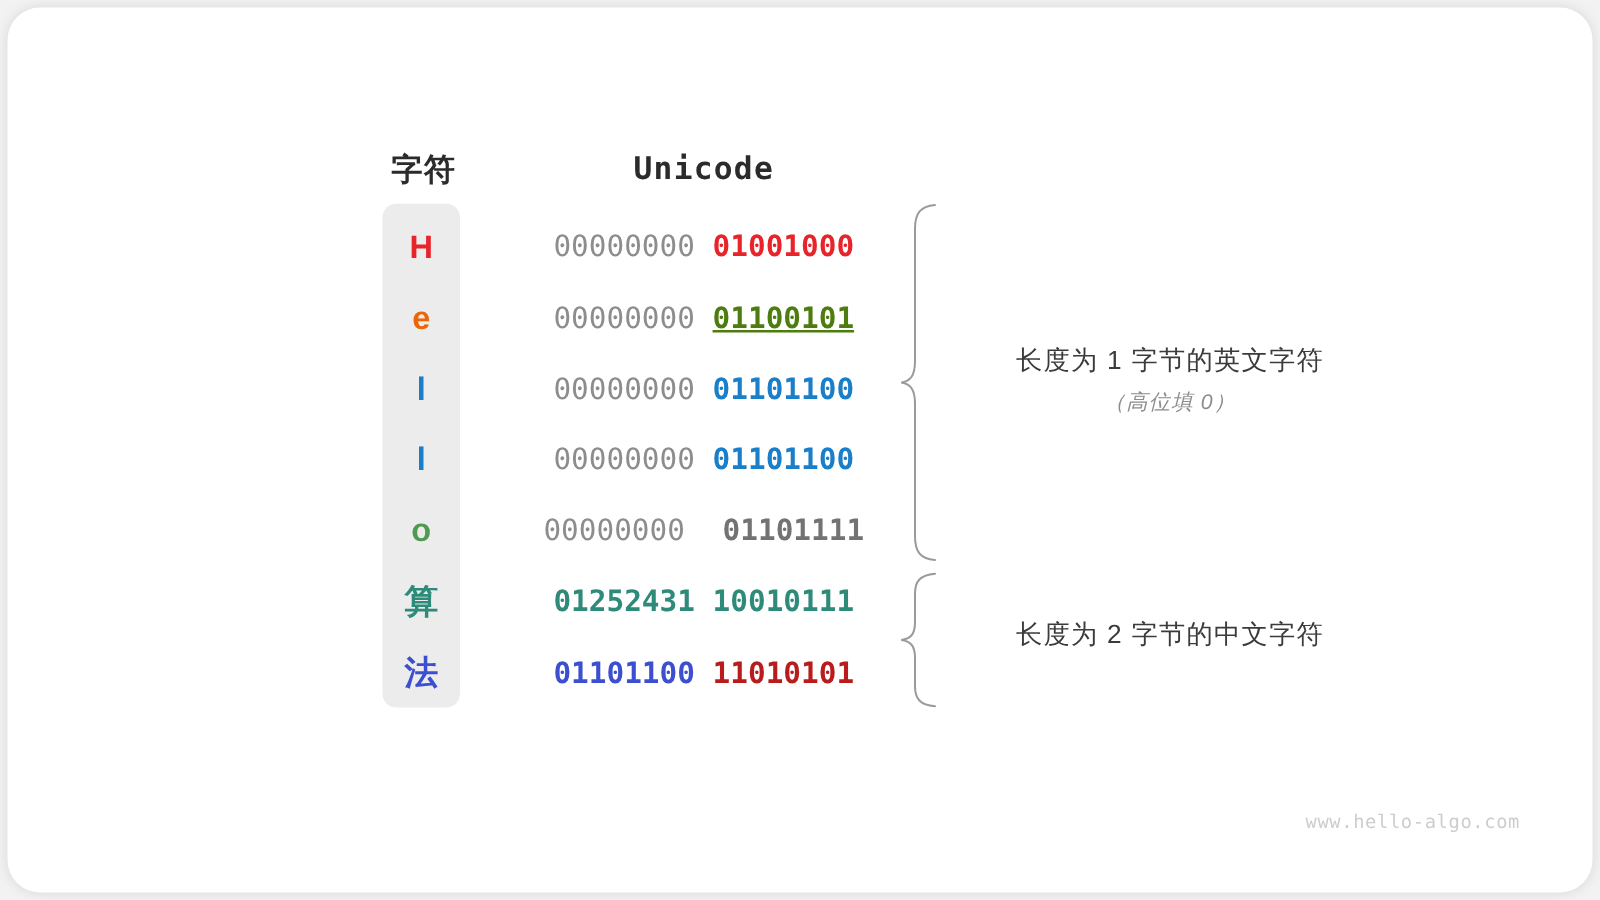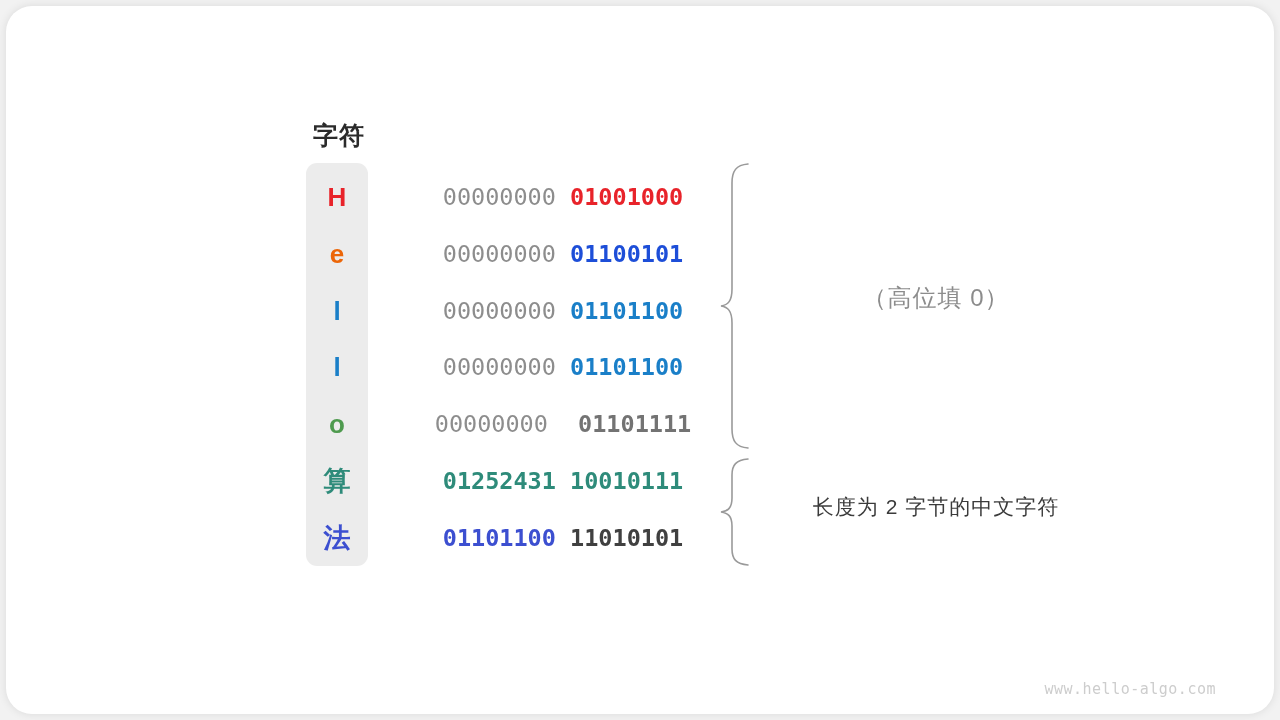--- a/index.html
+++ b/index.html
@@ -121,74 +121,76 @@
     position: absolute;
     text-align: center;
     white-space: nowrap;
   }
   .anno-main {
     font-size: 21px;
     color: #3b3b3b;
     letter-spacing: 1px;
   }
   .anno-sub {
-    font-size: 24px;
+    font-size: 17px;
     color: #8c8c8c;
     letter-spacing: 1px;
     margin-top: 8px;
+    font-style: italic;
   }
   .anno-1 {
     left: 760px;
     top: 268px;
     width: 340px;
   }
   .anno-2 {
     left: 760px;
     top: 487px;
     width: 340px;
   }
 
   
   .watermark {
     position: absolute;
     right: 58px;
-    bottom: 16px;
+    bottom: 48px;
     font-family: "DejaVu Sans Mono", "Liberation Mono", monospace;
     font-size: 15px;
     color: #cdcdcd;
     letter-spacing: 0.5px;
     margin-top: 16px;
   }
 </style>
 </head>
 <body>
 
 <div class="page">
   <div class="card">
     <div class="stage">
 
       <div class="col-header hdr-char">字符</div>
+      <div class="col-header hdr-unicode">Unicode</div>
 
       <div class="char-panel"></div>
 
       <div id="rows-host">
           <div class="char-cell" style="top: 163px; color: rgb(232, 35, 42);">H</div>
           <div class="bits" style="top: 163px;"><span class="hi">00000000</span> <span class="lo" style="color: rgb(232, 35, 42); text-align: right;">01001000</span></div>
           <div class="char-cell" style="top: 220px; color: rgb(236, 102, 8);">e</div>
-          <div class="bits" style="top: 220px;"><span class="hi">00000000</span> <span class="lo" style="color: #1d4ed8;">01100101</span></div>
+          <div class="bits" style="top: 220px;"><span class="hi">00000000</span> <span class="lo" style="color: #4d7c0f; text-decoration: underline;">01100101</span></div>
           <div class="char-cell" style="top: 277px; color: rgb(26, 127, 200);">l</div>
           <div class="bits" style="top: 277px;"><span class="hi">00000000</span> <span class="lo" style="color: rgb(26, 127, 200);">01101100</span></div>
           <div class="char-cell" style="top: 333px; color: rgb(26, 127, 200);">l</div>
           <div class="bits" style="top: 333px;"><span class="hi">00000000</span> <span class="lo" style="color: rgb(26, 127, 200);">01101100</span></div>
           <div class="char-cell" style="top: 390px; color: rgb(78, 154, 78);">o</div>
           <div class="bits" style="top: 390px;"><span class="hi">00000000</span> <span class="lo" style="color: #737373; margin-left: 16px;">01101111</span></div>
           <div class="char-cell cjk" style="top: 447px; color: rgb(46, 139, 122);">算</div>
           <div class="bits" style="top: 447px;"><span class="lo" style="color: rgb(46, 139, 122);">01252431</span> <span class="lo" style="color: rgb(46, 139, 122);">10010111</span></div>
           <div class="char-cell cjk" style="top: 504px; color: rgb(60, 79, 208);">法</div>
-          <div class="bits" style="top: 504px;"><span class="lo" style="color: rgb(60, 79, 208);">01101100</span> <span class="lo" style="color: #404040;">11010101</span></div>
+          <div class="bits" style="top: 504px;"><span class="lo" style="color: rgb(60, 79, 208);">01101100</span> <span class="lo" style="color: #b91c1c;">11010101</span></div>
         </div>
 
       <svg class="brace" style="left:712px; top:155px;" width="40" height="290" viewBox="0 0 40 290">
         <path d="M30 3
                  C 18 4, 14 10, 14 22
                  L 14 128
                  C 14 140, 10 144, 3 145
                  C 10 146, 14 150, 14 162
                  L 14 268
                  C 14 280, 18 286, 30 287" fill="none" stroke="#9a9a9a" stroke-width="1.6" stroke-linecap="round"></path>
@@ -198,20 +200,21 @@
         <path d="M30 3
                  C 18 4, 14 9, 14 19
                  L 14 42
                  C 14 52, 10 55, 3 56
                  C 10 57, 14 60, 14 70
                  L 14 93
                  C 14 103, 18 108, 30 109" fill="none" stroke="#9a9a9a" stroke-width="1.6" stroke-linecap="round"></path>
       </svg>
 
       <div class="anno anno-1">
+        <div class="anno-main">长度为 1 字节的英文字符</div>
         <div class="anno-sub">（高位填 0）</div>
       </div>
 
       <div class="anno anno-2">
         <div class="anno-main">长度为 2 字节的中文字符</div>
       </div>
 
       <div class="watermark">www.hello-algo.com</div>
 
     </div>

